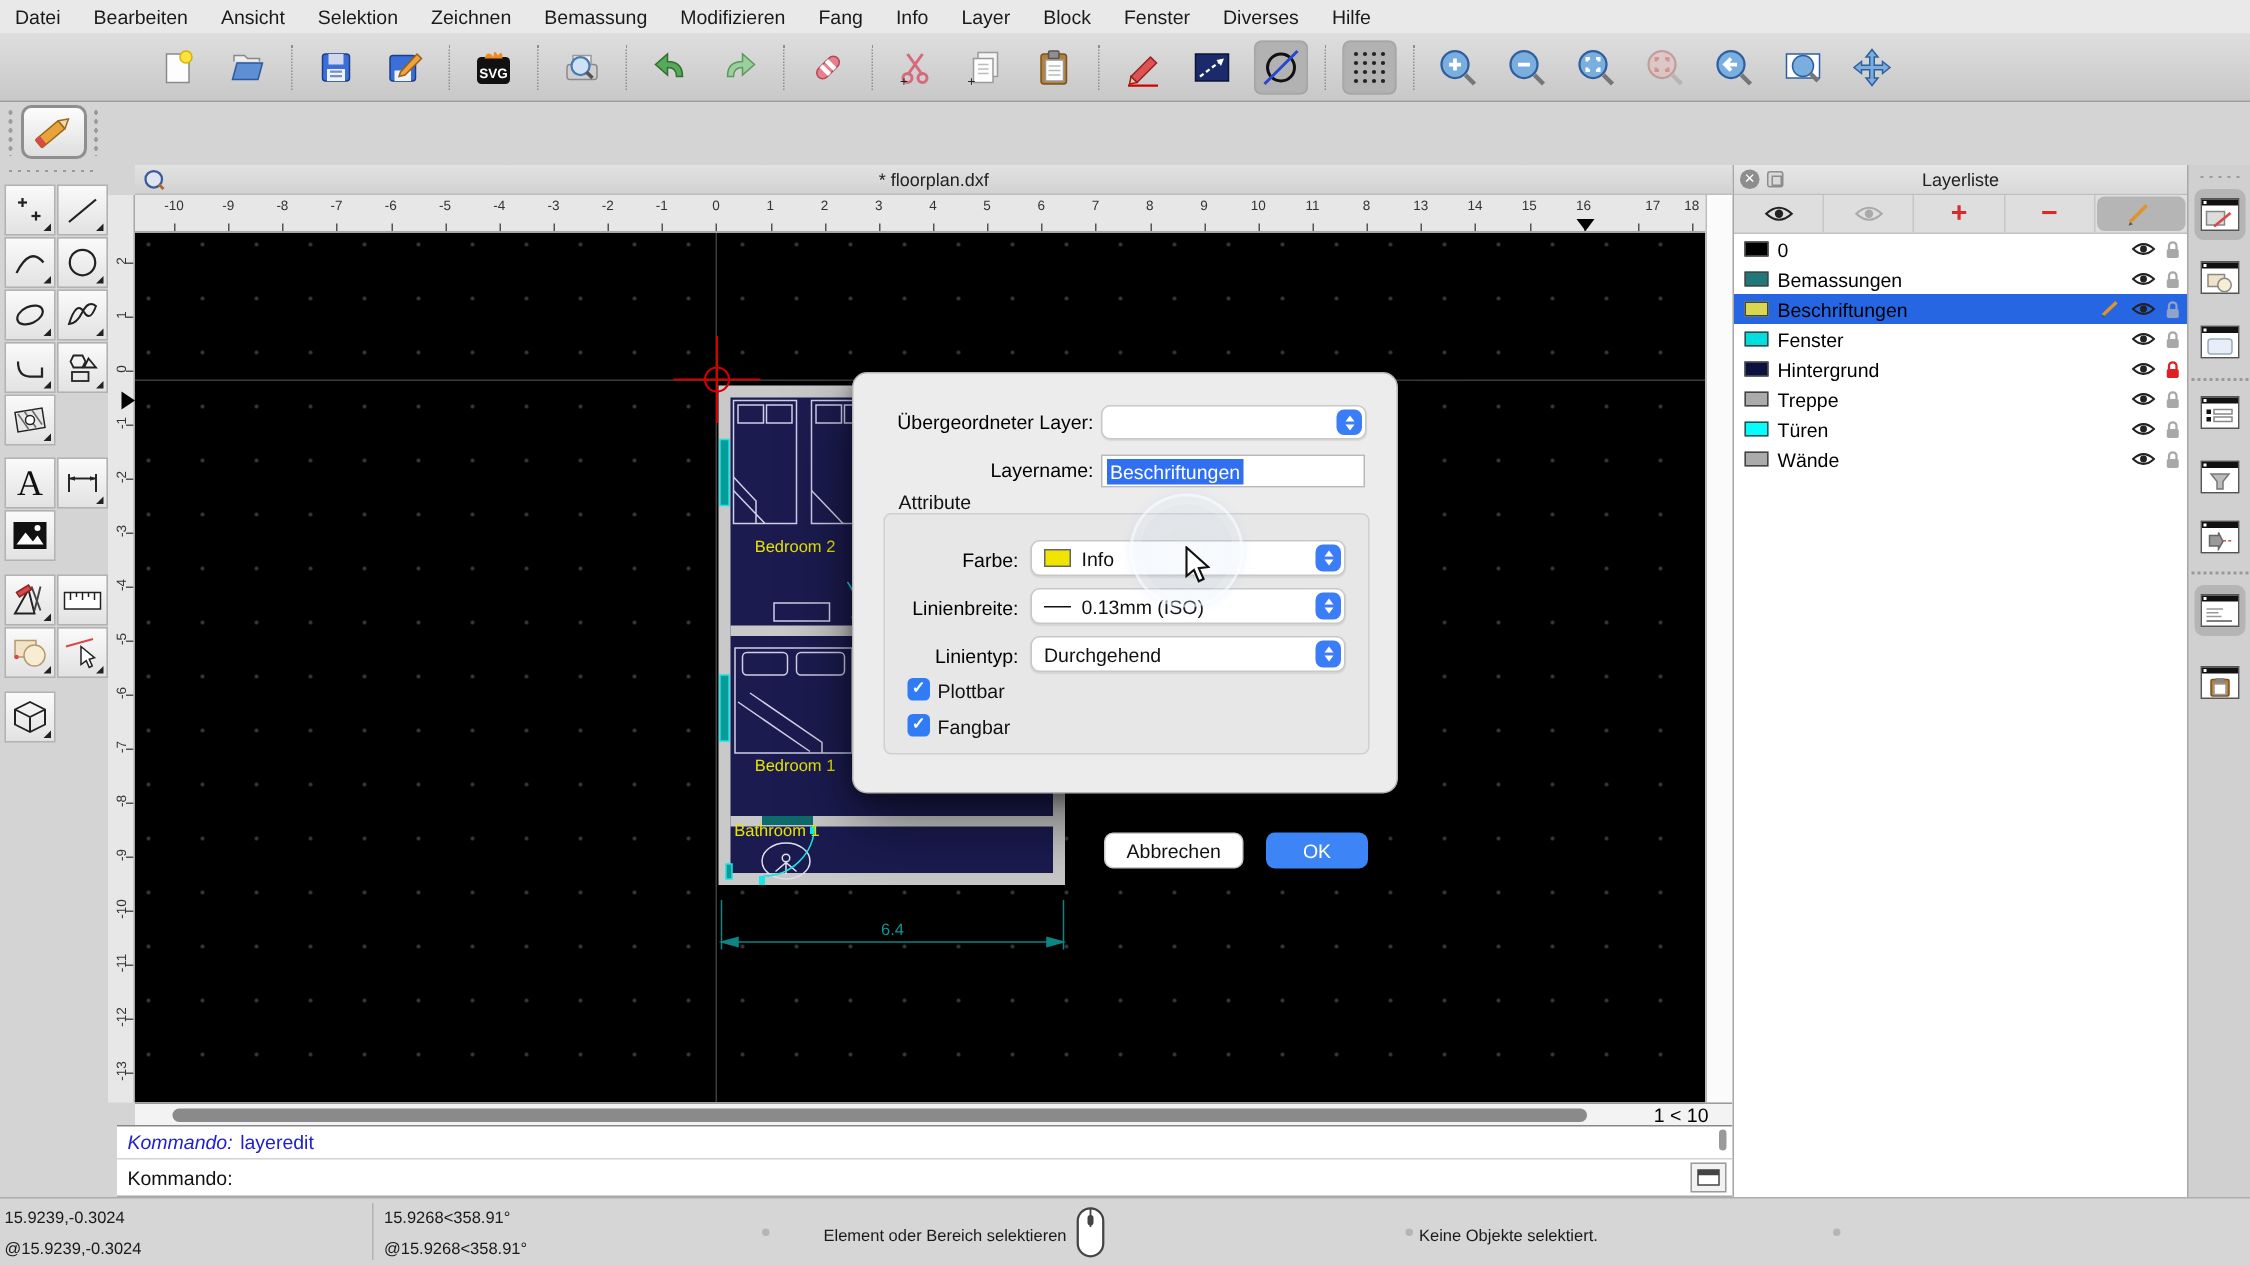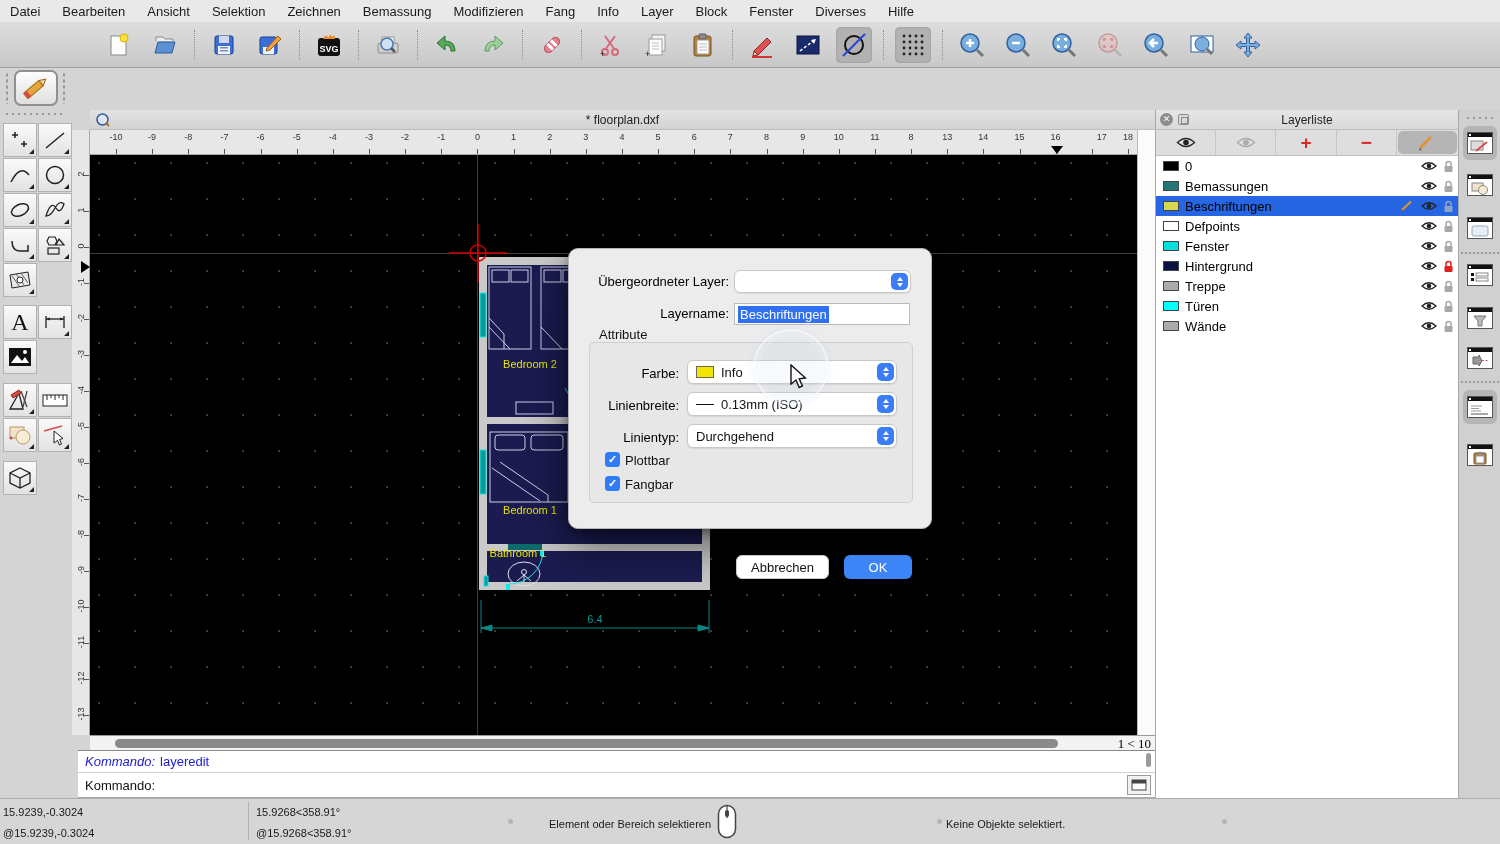--- a/index.html
+++ b/index.html
@@ -44,21 +44,21 @@
   
   #canvas { position:absolute; left:90px; top:155px; width:1047px; height:580px; background-color:#000; background-image:radial-gradient(#3a3a3a 1px, transparent 1.5px); background-size:36px 36px; background-position:27px 26px; overflow:hidden; z-index:4; }
   #axis-v { position:absolute; left:387px; top:0; width:1px; height:580px; background:#3d3d3d; }
   #axis-h { position:absolute; left:0; top:98px; width:1047px; height:1px; background:#3d3d3d; }
   #plan { position:absolute; left:0; top:0; }
   #rscroll { position:absolute; left:1137px; top:130px; width:18px; height:605px; background:#fbfbfb; border-left:1px solid #bbb; z-index:5; }
 
   
   #hscrollrow { position:absolute; left:90px; top:735px; width:1065px; height:15px; background:#f3f3f3; border-top:1px solid #9a9a9a; z-index:5; }
   #hthumb { position:absolute; left:25px; top:3px; width:943px; height:9px; background:#8a8a8a; border-radius:5px; }
-  #hscrollrow .ind { position:absolute; right:4px; top:0; font-size:13px; color:#000;font-family:Liberation Serif, serif; }
+  #hscrollrow .ind { position:absolute; right:16px; top:0; font-size:13px; color:#000; }
   #cmdhist { position:absolute; left:78px; top:750px; width:1077px; height:22px; background:#fff; border-top:1px solid #888; font-size:13px; display:flex; align-items:center; padding-left:7px; z-index:5; }
   #cmdhist .prompt { color:#2020cf; font-style:italic; }
   #cmdhist .val { color:#2020cf; margin-left:5px; }
   #histthumb { position:absolute; left:1146px; top:753px; width:5px; height:14px; background:#9a9a9a; border-radius:3px; z-index:6; }
   #cmdrow { position:absolute; left:78px; top:772px; width:1077px; height:26px; background:#fff; border-top:1px solid #d2d2d2; border-bottom:1px solid #a8a8a8; display:flex; align-items:center; padding-left:7px; font-size:13px; z-index:5; }
   #cmdrow input { flex:1; border:none; outline:none; font-size:13px; margin-left:6px; font-family:"Liberation Sans",sans-serif; }
   #cmdwinbtn { width:24px; height:20px; border:1px solid #9a9a9a; background:#f2f2f2; margin-right:4px; display:flex; align-items:center; justify-content:center; }
 
   
   #statusbar { position:absolute; left:0; top:798px; width:1500px; height:46px; background:#d6d6d6; border-top:1px solid #adadad; font-size:11px; color:#1a1a1a; z-index:30; }
@@ -768,36 +768,20 @@
           </svg>
         </span>
         <span class="ic">
           <svg width="11" height="13">
             <path d="M3 6 L3 4 A 2.5 2.5 0 0 1 8 4 L8 6" fill="none" stroke="#8fa3c8" stroke-width="1.5"></path>
             <rect x="1.5" y="6" width="8" height="6" rx="1.2" fill="#8fa3c8"></rect>
           </svg>
         </span>
       </div>
       <div class="lrow">
-        <span class="sw" style="background:#ffffff"></span>
-        <span class="lname">Defpoints</span>
-        <span class="ic">
-          <svg width="16" height="10">
-            <path d="M1 5 Q8 -1.5 15 5 Q8 11.5 1 5 Z" fill="none" stroke="#222" stroke-width="1.3"></path>
-            <circle cx="8" cy="5" r="2.3" fill="#222"></circle>
-          </svg>
-        </span>
-        <span class="ic">
-          <svg width="11" height="13">
-            <path d="M3 6 L3 4 A 2.5 2.5 0 0 1 8 4 L8 6" fill="none" stroke="#a8a8a8" stroke-width="1.5"></path>
-            <rect x="1.5" y="6" width="8" height="6" rx="1.2" fill="#a8a8a8"></rect>
-          </svg>
-        </span>
-      </div>
-      <div class="lrow">
         <span class="sw" style="background:#00dede"></span>
         <span class="lname">Fenster</span>
         <span class="ic">
           <svg width="16" height="10">
             <path d="M1 5 Q8 -1.5 15 5 Q8 11.5 1 5 Z" fill="none" stroke="#222" stroke-width="1.3"></path>
             <circle cx="8" cy="5" r="2.3" fill="#222"></circle>
           </svg>
         </span>
         <span class="ic">
           <svg width="11" height="13">

